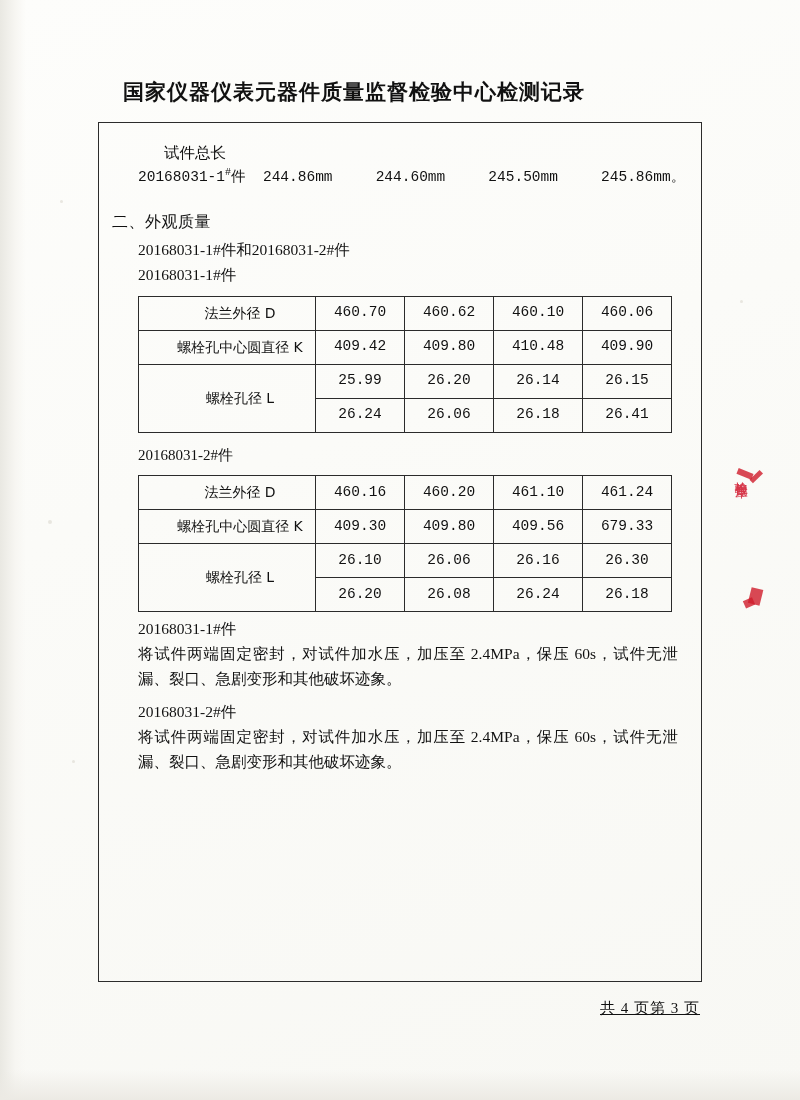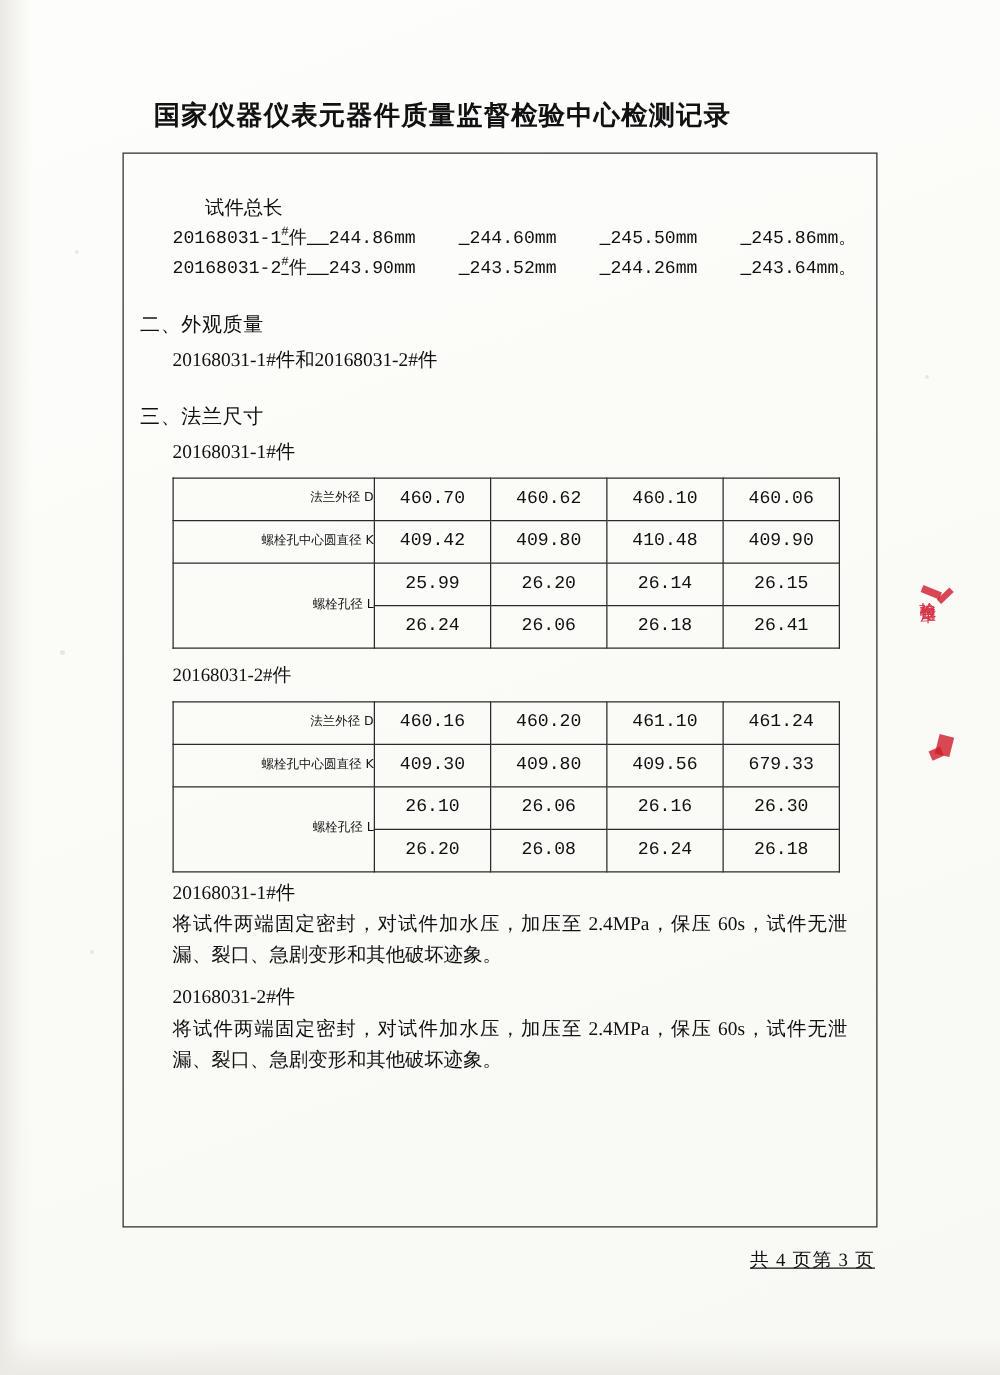--- a/index.html
+++ b/index.html
@@ -76,27 +76,26 @@
 
   .sec-head {
     font-size: 16px;
     margin-top: 20px;
     margin-bottom: 2px;
     letter-spacing: .5px;
   }
   .sec-head:first-child { margin-top: 0; }
 
   .indent-1 { padding-left: 26px; }
-  .indent-2 { padding-left: 52px; margin-top: 14px; }
+  .indent-2 { padding-left: 52px; }
 
   .mono-num {
     font-family: "Liberation Mono", "DejaVu Sans Mono", monospace;
     font-size: 14.5px;
     letter-spacing: 0;
-    text-decoration: underline;
   }
   sup.hash {
     font-size: 10px;
     vertical-align: super;
     font-family: "Liberation Mono", monospace;
   }
   .vals span { display: inline-block; }
   .v1 { min-width: 104px; }
   .v2 { min-width: 104px; }
   .v3 { min-width: 104px; }
@@ -116,25 +115,25 @@
   }
   table.flange td {
     border: 1px solid #2b2b2b;
     height: 33px;
     text-align: center;
     font-size: 14.5px;
     font-family: "Liberation Mono", "DejaVu Sans Mono", monospace;
     padding: 0;
   }
   table.flange td.rowlabel {
-    text-align: right;
-    padding-left: 10px;
+    text-align: center;
+    padding-left: 26px;
     width: 150px;
     font-family: "DejaVu Sans", "Liberation Sans", sans-serif;
-    font-size: 10px;
+    font-size: 14px;
   }
 
   .subtitle-line {
     padding-left: 26px;
     margin-top: 10px;
     font-size: 15px;
   }
 
   .footer {
     position: absolute;
@@ -193,32 +192,24 @@
   <div class="indent-2">试件总长</div>
 
   <div class="indent-1 vals mono-num">
     <span>20168031-1</span><sup class="hash">#</sup><span>件</span>&nbsp;
     <span class="v1">244.86mm</span>
     <span class="v2">244.60mm</span>
     <span class="v3">245.50mm</span>
     <span>245.86mm。</span>
   </div>
 
-  <div class="indent-1 vals mono-num">
-    <span>20168031-2</span><sup class="hash">#</sup><span>件</span>&nbsp;
-    <span class="v1">243.90mm</span>
-    <span class="v2">243.52mm</span>
-    <span class="v3">244.26mm</span>
-    <span>243.64mm。</span>
-  </div>
 
   <div class="sec-head">二、外观质量</div>
   <div class="indent-1">20168031-1#件和20168031-2#件</div>
 
-  <div class="sec-head">三、法兰尺寸</div>
   <div class="indent-1">20168031-1#件</div>
 
   <table class="flange">
     <tbody>
         <tr>
       <td class="rowlabel">法兰外径 D</td>
       <td>460.70</td>
       <td>460.62</td>
       <td>460.10</td>
       <td>460.06</td>

